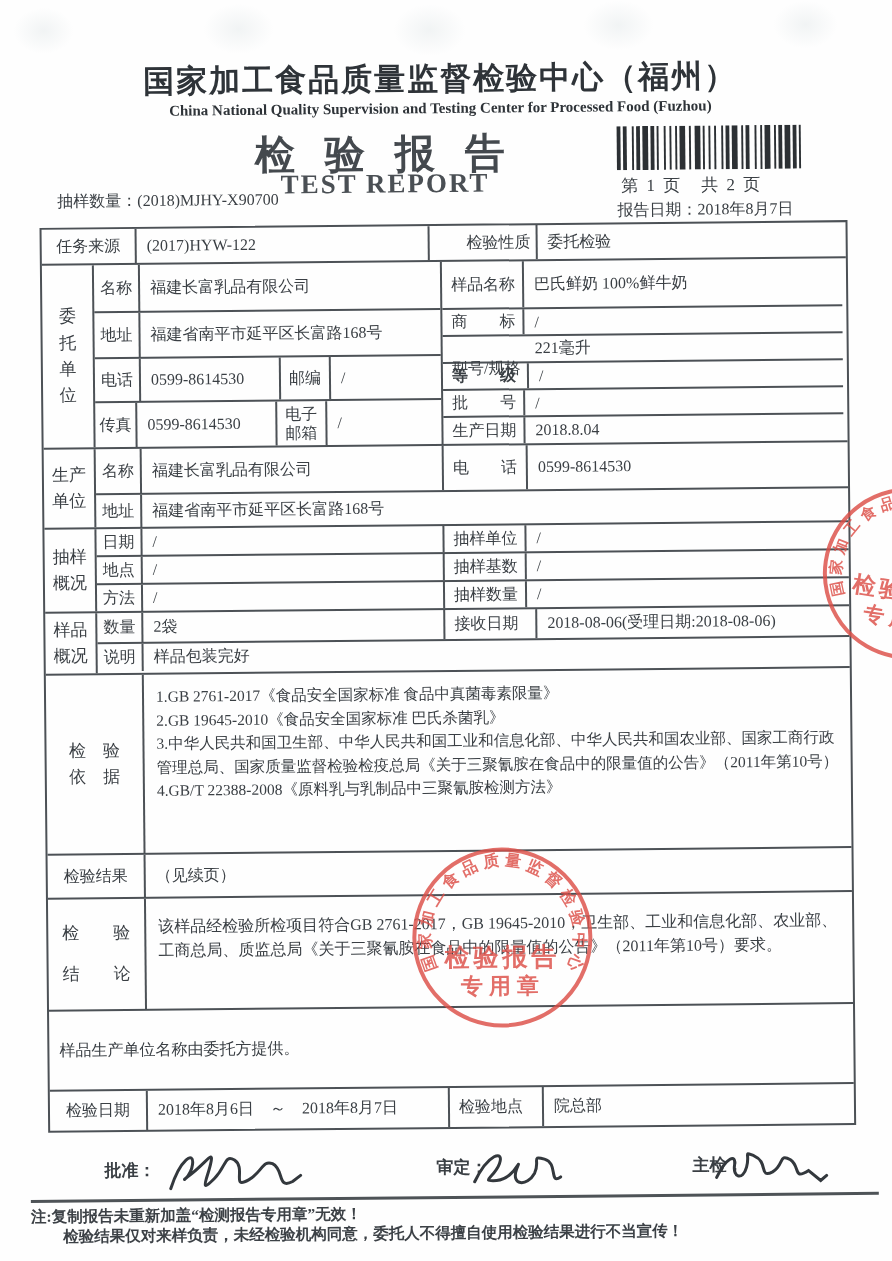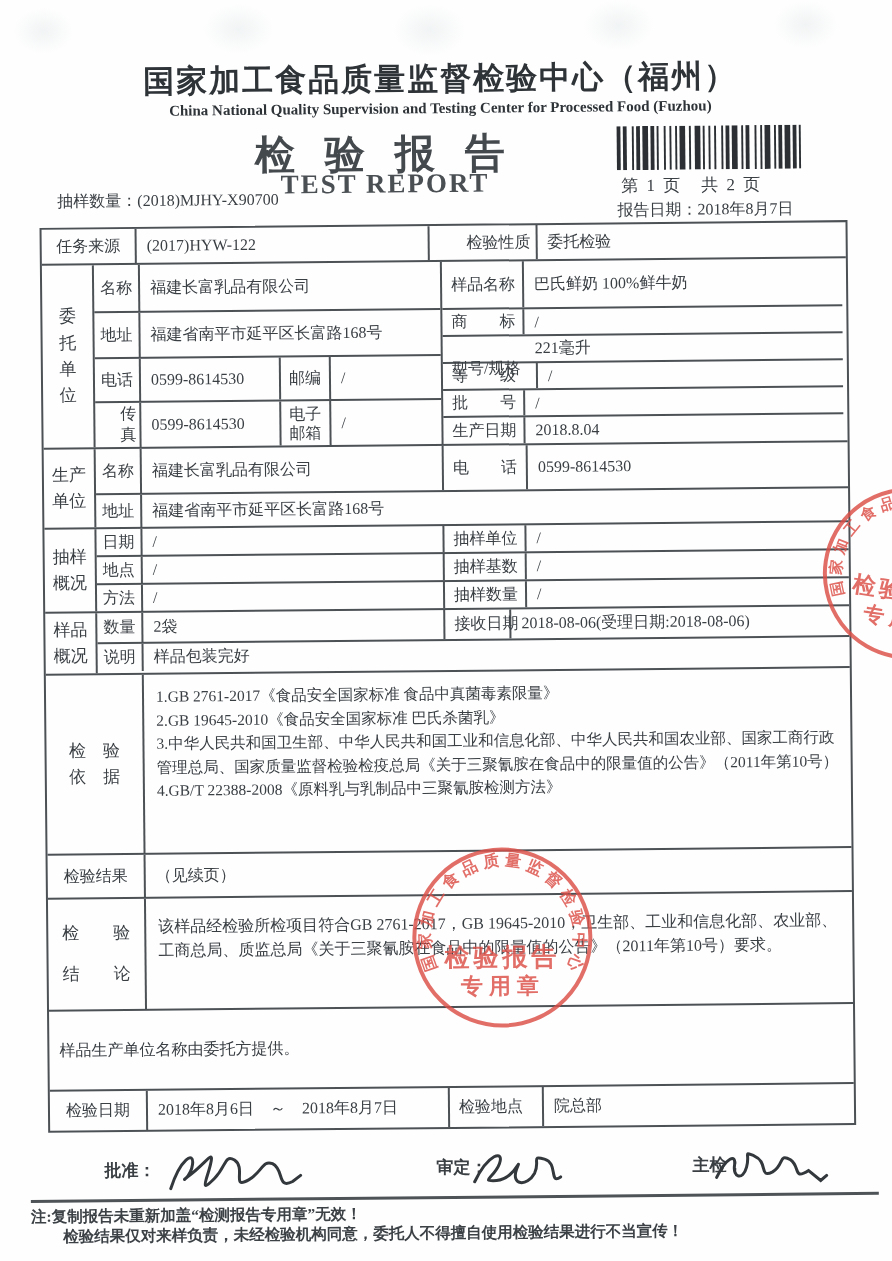--- a/index.html
+++ b/index.html
@@ -134,42 +134,42 @@
             <div class="c lab" style="width:46px;">地址</div>
             <div class="c val last" style="flex:1;">福建省南平市延平区长富路168号</div>
           </div>
           <div class="irow" style="height:44px;">
             <div class="c lab" style="width:46px;">电话</div>
             <div class="c val" style="width:140px;">0599-8614530</div>
             <div class="c lab" style="width:50px;">邮编</div>
             <div class="c val last" style="flex:1;">/</div>
           </div>
           <div class="irow last" style="height:44px;">
-            <div class="c lab" style="width:24px;margin-left:22px;">传真</div>
+            <div class="c lab" style="width:42px;">传真</div>
             <div class="c val" style="width:140px;">0599-8614530</div>
             <div class="c lab" style="width:50px;line-height:1.2;">电子
 邮箱</div>
             <div class="c val last" style="flex:1;">/</div>
           </div>
         </div>
         <div class="col" style="width:400px;">
           <div class="irow" style="height:48px;">
             <div class="c lab-l" style="width:82px;">样品名称</div>
             <div class="c val last" style="flex:1;">巴氏鲜奶 100%鲜牛奶</div>
           </div>
           <div class="irow" style="height:27px;">
             <div class="c lab-l" style="width:82px;">商　　标</div>
             <div class="c val last" style="flex:1;">/</div>
           </div>
           <div class="irow" style="height:27px;">
             <div class="c lab-l" style="width:82px;margin-top:32px;">型号/规格</div>
             <div class="c val last" style="flex:1;">221毫升</div>
           </div>
           <div class="irow" style="height:27px;">
-            <div class="c lab-l" style="width:95px;">等　　级</div>
+            <div class="c lab-l" style="width:86px;font-weight:bold;">等　　级</div>
             <div class="c val last" style="flex:1;">/</div>
           </div>
           <div class="irow" style="height:27px;">
             <div class="c lab-l" style="width:82px;">批　　号</div>
             <div class="c val last" style="flex:1;">/</div>
           </div>
           <div class="irow last" style="height:26px;">
             <div class="c lab-l" style="width:82px;">生产日期</div>
             <div class="c val last" style="flex:1;">2018.8.04</div>
           </div>
@@ -218,21 +218,21 @@
         </div>
       </div>
 
       <div class="band" style="height:62px;">
         <div class="c lab grp" style="width:52px;">样品
 概况</div>
         <div class="col" style="flex:1;">
           <div class="irow" style="height:31px;">
             <div class="c lab" style="width:46px;">数量</div>
             <div class="c val" style="width:302px;">2袋</div>
-            <div class="c lab-l" style="width:66px;">接收日期</div>
+            <div class="c lab-l" style="width:92px;">接收日期</div>
             <div class="c val last" style="flex:1;">2018-08-06(受理日期:2018-08-06)</div>
           </div>
           <div class="irow last" style="height:27px;">
             <div class="c lab" style="width:46px;">说明</div>
             <div class="c val last" style="flex:1;">样品包装完好</div>
           </div>
         </div>
       </div>
 
       <div class="band" style="height:180px;">

